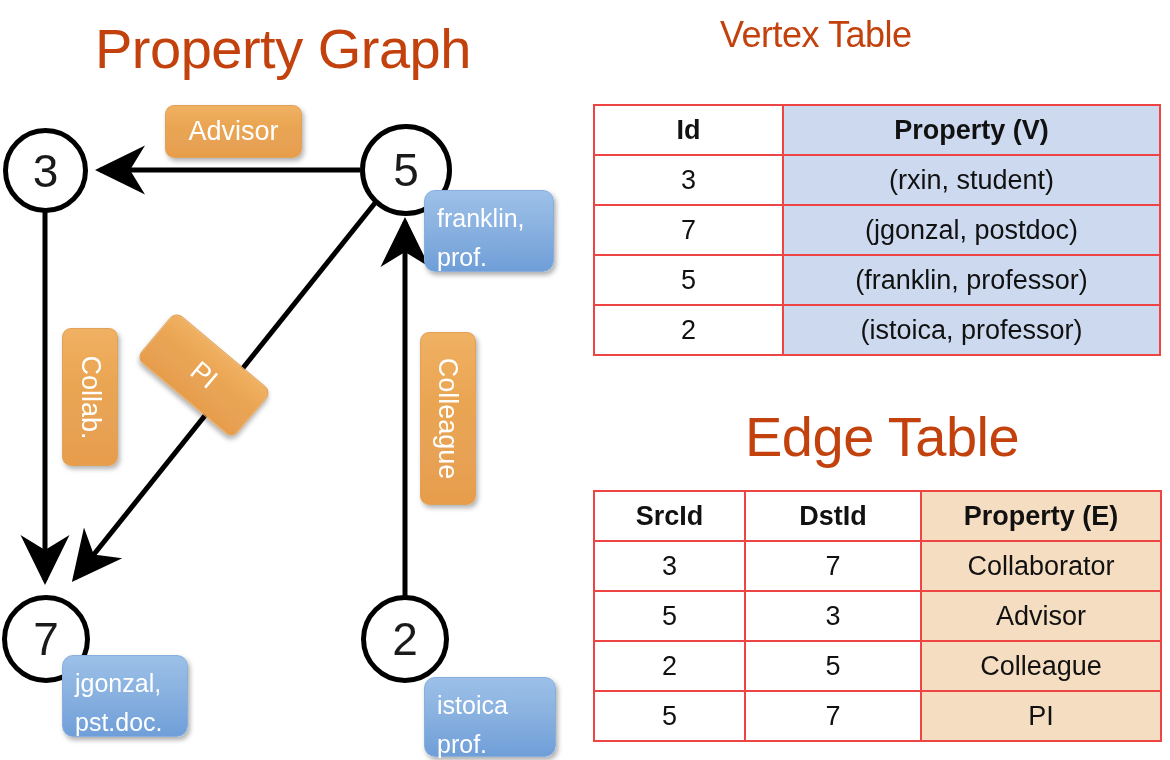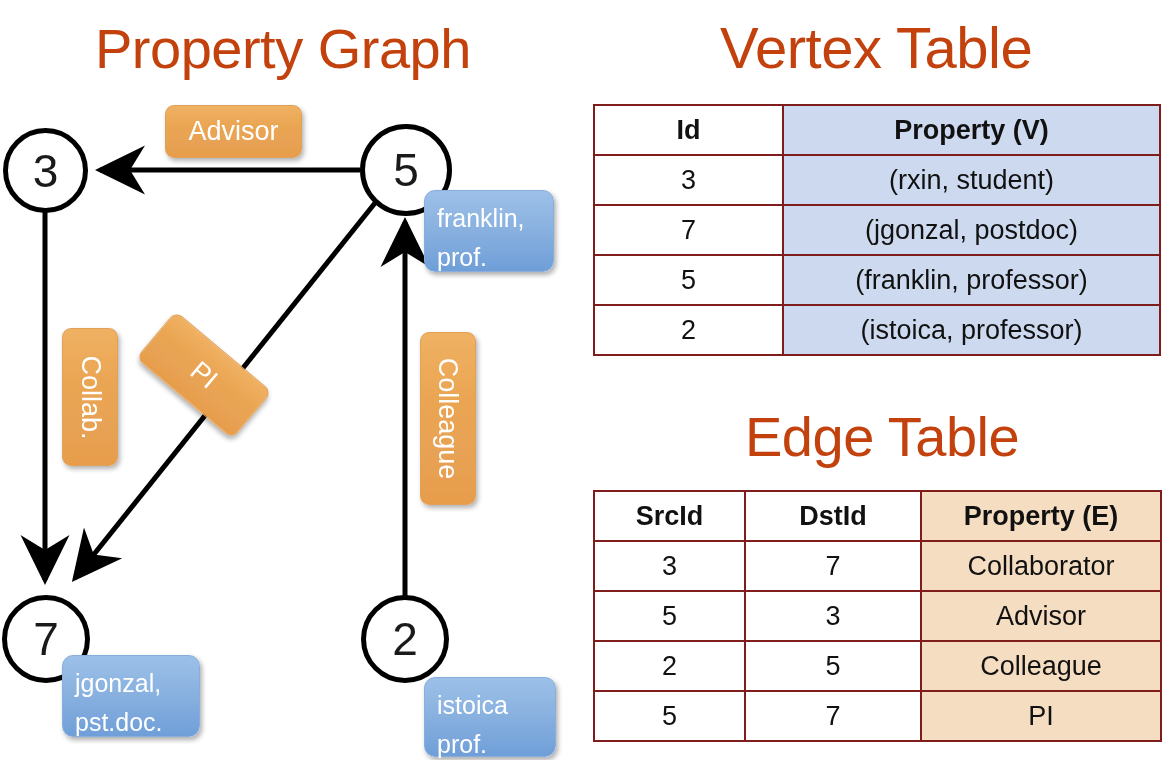--- a/index.html
+++ b/index.html
@@ -9,21 +9,21 @@
     overflow:hidden;position:relative;
   }
   #root{position:absolute;left:0;top:0;width:1170px;height:760px;}
 
   
   .title{
     position:absolute;font-weight:400;color:#c2410c;
     white-space:nowrap;letter-spacing:-0.5px;
   }
   #title-property-graph{left:95px;top:16px;font-size:56px;}
-  #title-vertex-table{left:720px;top:14px;font-size:58px;}
+  #title-vertex-table{left:720px;top:14px;font-size:36px;}
   #title-edge-table{left:745px;top:404px;font-size:56px;}
 
   
   #graph-svg{position:absolute;left:0;top:0;width:590px;height:760px;}
 
   
   .node{
     position:absolute;border:5px solid #000;border-radius:50%;
     background:#fff;box-sizing:border-box;
     display:flex;align-items:center;justify-content:center;
@@ -54,21 +54,21 @@
     transform:rotate(90deg);white-space:nowrap;display:block;
   }
   #label-pi{transform:rotate(40deg);}
 
   
   table.gtable{
     position:absolute;border-collapse:collapse;
     table-layout:fixed;
   }
   table.gtable td{
-    border:2px solid #7f1d1d;
+    border:2px solid #ef4444;
     text-align:center;vertical-align:middle;
     font-size:27px;color:#111;height:46px;
     background:#ffffff;
   }
   table.gtable td.hdr{font-weight:bold;}
   table.gtable td.blue{background:#ccd9ef;}
   table.gtable td.orange{background:#f5ddc1;}
 
   #vertex-table{left:593px;top:104px;width:566px;}
   #edge-table{left:593px;top:490px;width:567px;border-radius:20px;}
@@ -112,21 +112,21 @@
   <div class="node" id="node-5" style="left:360px;top:124px;width:92px;height:92px;">5</div>
   <div class="node" id="node-7" style="left:2px;top:595px;width:88px;height:88px;">7</div>
   <div class="node" id="node-2" style="left:361px;top:595px;width:88px;height:88px;">2</div>
 
 
   <div class="propbox" id="prop-franklin" style="left:424px;top:190px;width:130px;height:82px;">
     <span>franklin,</span>
     <span>prof.</span>
   </div>
 
-  <div class="propbox" id="prop-jgonzal" style="left:62px;top:655px;width:138px;height:82px;">
+  <div class="propbox" id="prop-jgonzal" style="left:62px;top:655px;width:126px;height:82px;">
     <span>jgonzal,</span>
     <span>pst.doc.</span>
   </div>
 
   <div class="propbox" id="prop-istoica" style="left:424px;top:677px;width:132px;height:80px;">
     <span>istoica</span>
     <span>prof.</span>
   </div>
 
   <div class="labelbox" id="label-advisor" style="left:165px;top:105px;width:137px;height:53px;">

